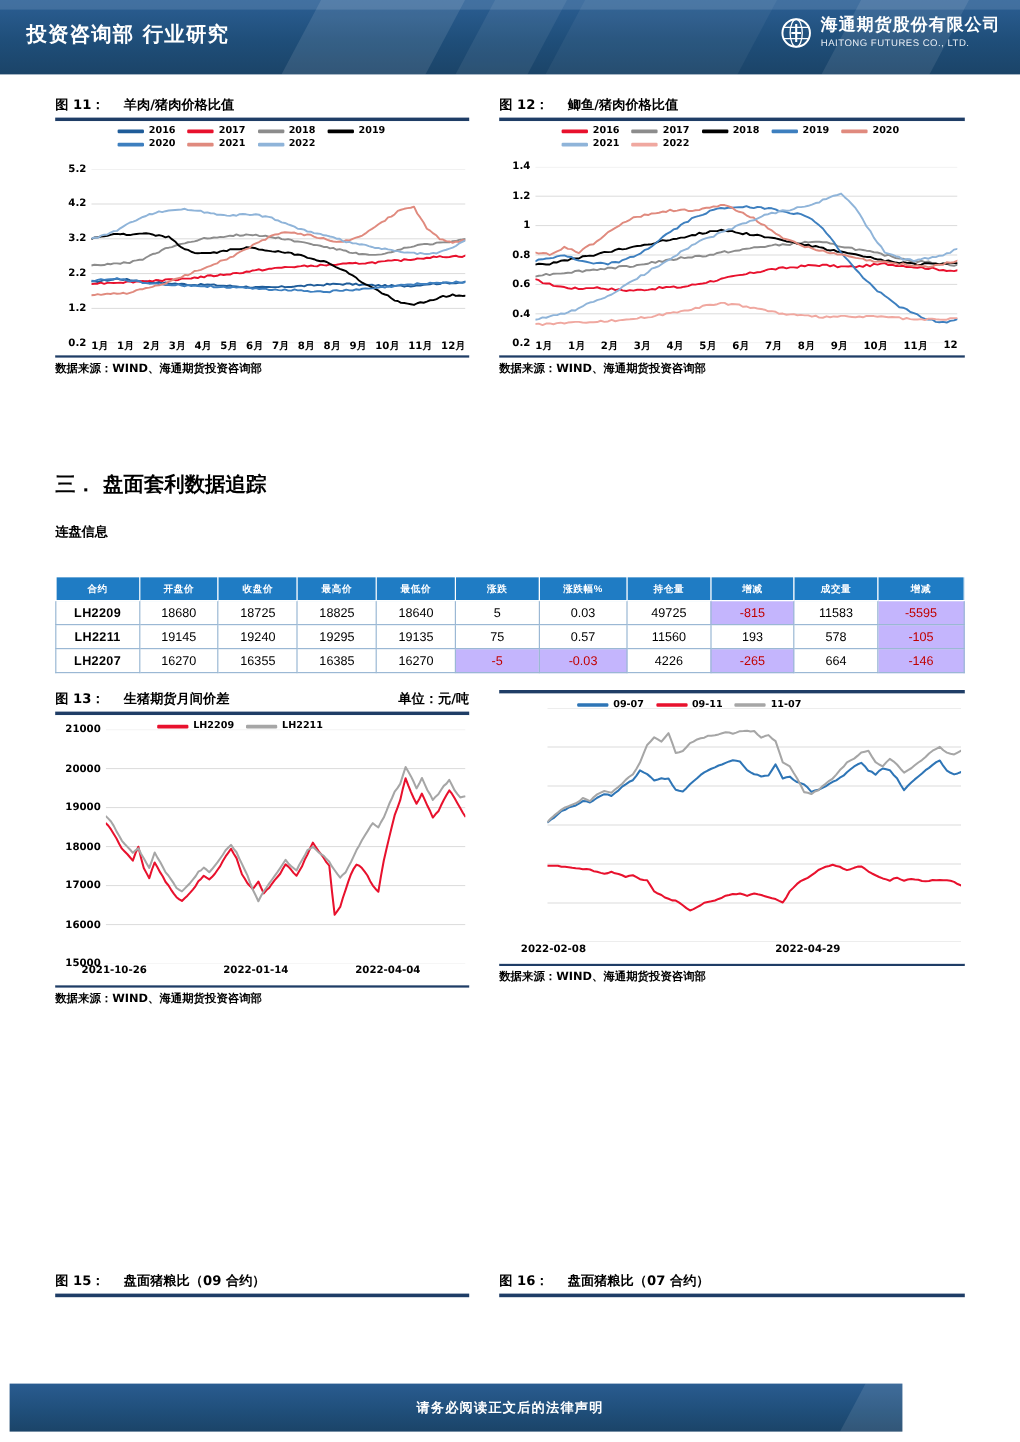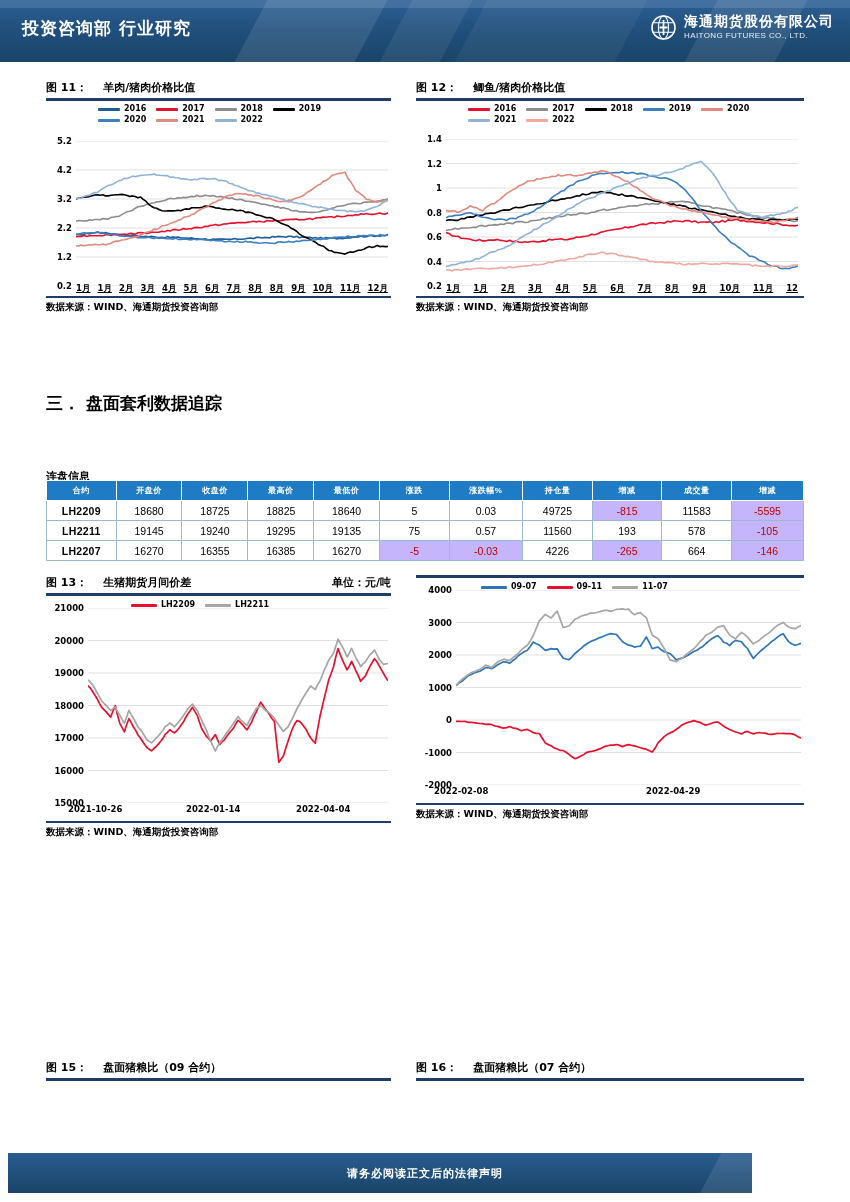--- a/index.html
+++ b/index.html
@@ -102,35 +102,34 @@
     font-size: 8.5px; font-weight: 700;
     text-align: right;
   }
   .axis-y span { position: absolute; right: 0; transform: translateY(-50%); white-space: nowrap; }
   .axis-x {
     position: absolute;
     font-family: "DejaVu Sans","Liberation Sans",sans-serif;
     font-size: 8.5px; font-weight: 700;
     display: flex;
   }
-  .axis-x.spread { justify-content: space-between; text-decoration: underline; }
+  .axis-x.spread { justify-content: space-between; }
   .plot { position: absolute; overflow: hidden; }
 
   
   .sec-title {
     position: absolute;
     font-size: 17px; font-weight: 700;
     font-family: "DejaVu Sans","Liberation Sans",sans-serif;
     white-space: nowrap;
   }
   .sec-sub {
     position: absolute;
     font-size: 11px; font-weight: 700;
     font-family: "DejaVu Sans","Liberation Sans",sans-serif;
-    margin-top: 33px;
   }
 
   
   .tbl-wrap { position: absolute; left: 46px; top: 480px; width: 758px; }
   table.data {
     border-collapse: collapse;
     width: 100%;
     table-layout: fixed;
     font-family: Liberation Sans, sans-serif;
   }
@@ -500,29 +499,20 @@
         </div>
         <div class="legend-item">
           <span class="legend-swatch" style="background: rgb(232, 17, 45); width: 26px;"></span>
           <span class="legend-label">09-11</span>
         </div>
         <div class="legend-item">
           <span class="legend-swatch" style="background: rgb(166, 166, 166); width: 26px;"></span>
           <span class="legend-label">11-07</span>
         </div>
       </div>
-    <div class="axis-y" id="ay14" style="left:0px; top:12px; width:36px; height:195px;">
-        <span style="top: 0px;">4000</span>
-        <span style="top: 32.5px;">3000</span>
-        <span style="top: 65px;">2000</span>
-        <span style="top: 97.5px;">1000</span>
-        <span style="top: 130px;">0</span>
-        <span style="top: 162.5px;">-1000</span>
-        <span style="top: 195px;">-2000</span>
-      </div>
     <div class="plot" id="pl14" style="left:40px; top:12px; width:345px; height:195px;"><svg width="345" height="195" viewBox="0 0 345 195">
           <line x1="0" x2="345" y1="0" y2="0" stroke="#d9d9d9" stroke-width="0.8"></line>
           <line x1="0" x2="345" y1="32.5" y2="32.5" stroke="#d9d9d9" stroke-width="0.8"></line>
           <line x1="0" x2="345" y1="65" y2="65" stroke="#d9d9d9" stroke-width="0.8"></line>
           <line x1="0" x2="345" y1="97.5" y2="97.5" stroke="#d9d9d9" stroke-width="0.8"></line>
           <line x1="0" x2="345" y1="130" y2="130" stroke="#d9d9d9" stroke-width="0.8"></line>
           <line x1="0" x2="345" y1="162.5" y2="162.5" stroke="#d9d9d9" stroke-width="0.8"></line>
           <line x1="0" x2="345" y1="195" y2="195" stroke="#d9d9d9" stroke-width="0.8"></line>
           <path d="M0.0 95.6 L3.0 93.1 L5.9 91.3 L8.9 88.6 L11.9 85.8 L14.9 84.8 L17.8 83.0 L20.8 82.1 L23.8 81.2 L26.8 79.5 L29.7 77.6 L32.7 77.7 L35.7 78.7 L38.7 76.9 L41.6 74.8 L44.6 73.3 L47.6 71.8 L50.6 72.1 L53.5 73.3 L56.5 70.8 L59.5 68.6 L62.5 65.5 L65.4 63.6 L68.4 61.5 L71.4 60.2 L74.4 56.3 L77.3 52.0 L80.3 53.7 L83.3 55.1 L86.3 57.6 L89.2 60.4 L92.2 59.6 L95.2 58.6 L98.1 59.2 L101.1 58.8 L104.1 63.8 L107.1 68.1 L110.0 69.0 L113.0 69.6 L116.0 66.8 L119.0 63.5 L121.9 61.0 L124.9 58.6 L127.9 55.8 L130.9 53.7 L133.8 52.1 L136.8 50.6 L139.8 49.5 L142.8 47.9 L145.7 47.1 L148.7 45.7 L151.7 44.5 L154.7 43.6 L157.6 44.0 L160.6 44.6 L163.6 48.2 L166.6 51.8 L169.5 53.6 L172.5 55.2 L175.5 55.7 L178.4 57.1 L181.4 56.5 L184.4 56.2 L187.4 51.6 L190.3 47.0 L193.3 52.7 L196.3 58.7 L199.3 57.7 L202.2 57.2 L205.2 59.8 L208.2 61.7 L211.2 62.6 L214.1 63.7 L217.1 66.3 L220.1 69.9 L223.1 68.8 L226.0 68.2 L229.0 66.7 L232.0 65.3 L235.0 63.2 L237.9 61.5 L240.9 60.3 L243.9 58.1 L246.9 56.4 L249.8 53.5 L252.8 51.1 L255.8 48.7 L258.8 46.9 L261.7 45.7 L264.7 48.5 L267.7 52.3 L270.6 53.2 L273.6 55.6 L276.6 52.4 L279.6 50.4 L282.5 51.0 L285.5 51.8 L288.5 55.6 L291.5 58.5 L294.4 63.8 L297.4 68.5 L300.4 65.0 L303.4 62.1 L306.3 59.5 L309.3 57.1 L312.3 54.6 L315.3 51.8 L318.2 49.9 L321.2 47.4 L324.2 45.1 L327.2 43.8 L330.1 48.3 L333.1 52.1 L336.1 54.0 L339.1 55.3 L342.0 54.5 L345.0 53.3 L345 53.6" fill="none" stroke="#2e75b6" stroke-width="1.7" stroke-linejoin="round"></path>
           <path d="M0.0 131.4 L3.0 131.4 L5.9 131.5 L8.9 131.4 L11.9 132.3 L14.9 132.3 L17.8 132.7 L20.8 133.2 L23.8 133.5 L26.8 133.7 L29.7 134.3 L32.7 134.2 L35.7 134.6 L38.7 136.0 L41.6 136.4 L44.6 137.4 L47.6 138.1 L50.6 137.6 L53.5 136.5 L56.5 137.8 L59.5 138.3 L62.5 139.4 L65.4 140.8 L68.4 139.8 L71.4 139.4 L74.4 140.9 L77.3 142.7 L80.3 143.4 L83.3 143.5 L86.3 148.2 L89.2 152.9 L92.2 154.6 L95.2 155.8 L98.1 157.9 L101.1 159.0 L104.1 160.3 L107.1 160.5 L110.0 162.2 L113.0 164.4 L116.0 166.8 L119.0 168.7 L121.9 167.6 L124.9 165.9 L127.9 164.4 L130.9 162.3 L133.8 161.6 L136.8 161.1 L139.8 160.4 L142.8 159.1 L145.7 158.1 L148.7 156.4 L151.7 155.8 L154.7 155.0 L157.6 155.2 L160.6 154.5 L163.6 155.4 L166.6 156.6 L169.5 155.4 L172.5 154.6 L175.5 155.3 L178.4 155.9 L181.4 156.8 L184.4 157.7 L187.4 158.6 L190.3 159.2 L193.3 160.7 L196.3 162.1 L199.3 157.8 L202.2 152.6 L205.2 149.7 L208.2 146.6 L211.2 144.3 L214.1 142.9 L217.1 141.6 L220.1 139.5 L223.1 137.4 L226.0 135.0 L229.0 133.6 L232.0 132.3 L235.0 131.6 L237.9 130.6 L240.9 131.6 L243.9 132.3 L246.9 134.0 L249.8 135.1 L252.8 134.3 L255.8 133.2 L258.8 132.2 L261.7 132.0 L264.7 133.9 L267.7 136.3 L270.6 137.9 L273.6 139.4 L276.6 140.8 L279.6 142.0 L282.5 142.8 L285.5 144.0 L288.5 142.1 L291.5 141.4 L294.4 142.8 L297.4 143.9 L300.4 143.0 L303.4 142.5 L306.3 143.0 L309.3 143.1 L312.3 144.1 L315.3 144.3 L318.2 144.2 L321.2 143.3 L324.2 143.5 L327.2 143.3 L330.1 143.6 L333.1 143.6 L336.1 143.9 L339.1 144.9 L342.0 146.7 L345.0 147.9 L345 148.2" fill="none" stroke="#e8112d" stroke-width="1.7" stroke-linejoin="round"></path>

